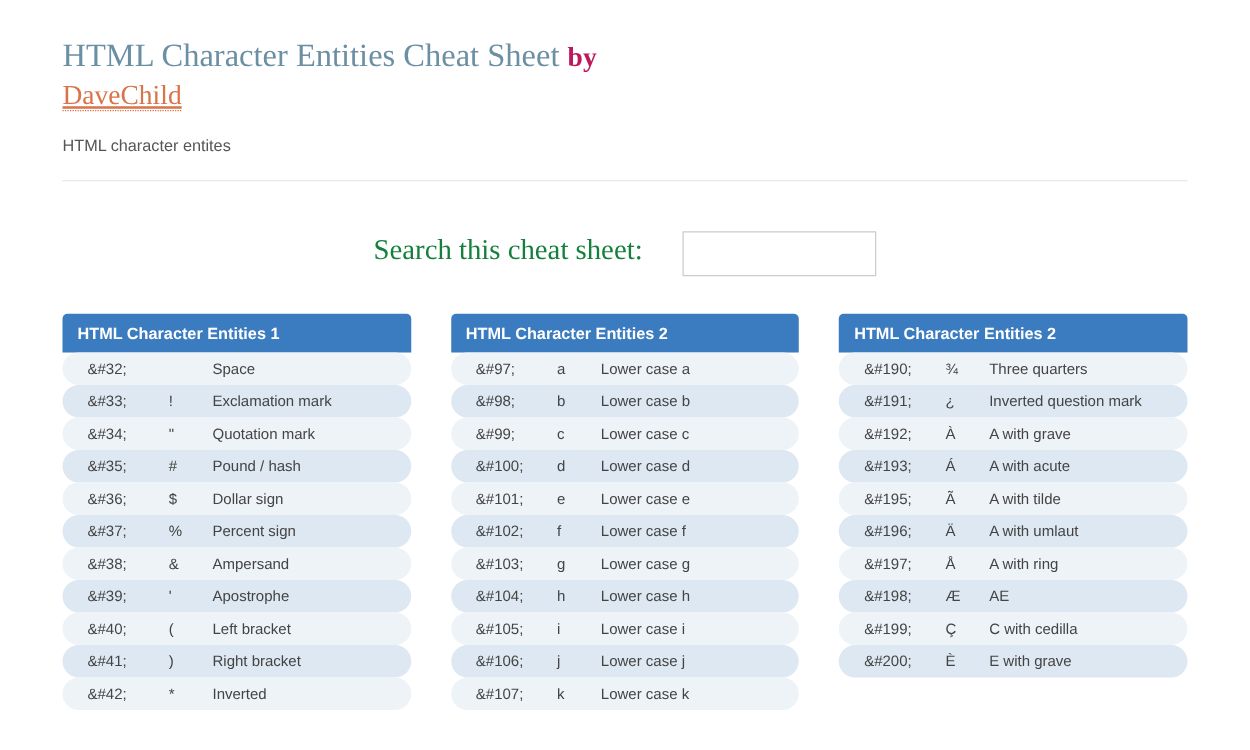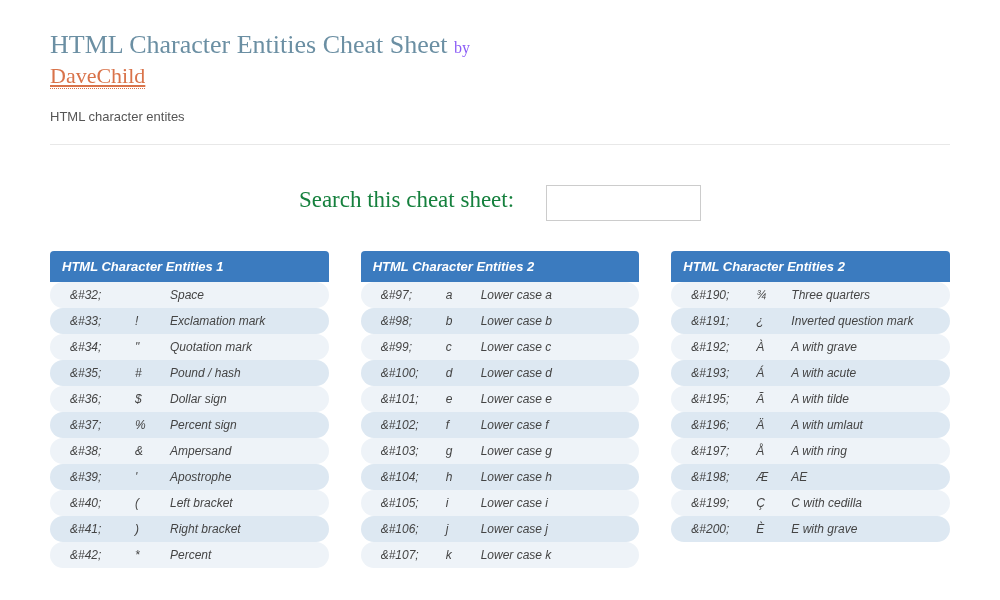--- a/index.html
+++ b/index.html
@@ -1,26 +1,26 @@
 <!DOCTYPE html>
 <html><head>
 <meta charset="utf-8">
 <style>
   * { box-sizing: border-box; margin: 0; padding: 0; }
   body { font-family: Georgia, 'Times New Roman', serif; background: #fff; color: #333; padding: 30px 50px; width: 1000px; }
   .header { border-bottom: 1px solid #e8e8e8; padding-bottom: 20px; margin-bottom: 30px; }
   .title-line { font-size: 26px; font-weight: normal; margin-bottom: 4px; }
   .title-main { color: #6b8fa3; margin-top: 28px; }
-  .title-by { color: #8b5cf6; font-size: 16px; }
+  .title-by { color: #be185d; font-size: 22px; font-weight: bold; }
   .author { color: #d9734a; font-size: 22px; border-bottom: 1px dotted #d9734a; display: inline-block; line-height: 1.1; }
   .subtitle { font-family: 'Lucida Grande', Verdana, sans-serif; font-size: 13px; color: #555; margin-top: 20px; }
   .search-area { text-align: center; margin: 40px 0 30px; }
   .search-label { font-size: 23px; color: #15803d; margin-right: 28px; }
   .search-input { border: 1px solid #ccc; padding: 6px 8px; font-size: 14px; width: 155px; height: 36px; vertical-align: middle; }
-  .columns { display: flex; gap: 32px; font-style: italic; }
+  .columns { display: flex; gap: 32px; }
   .col { flex: 1; }
   .block-header { background: #3b7bbf; color: #fff; padding: 8px 12px; font-family: 'Lucida Grande', Verdana, sans-serif; font-size: 13px; font-weight: bold; border-radius: 4px 4px 0 0; }
   .row { display: flex; padding: 6px 20px; font-family: 'Lucida Grande', Verdana, sans-serif; font-size: 12px; color: #444; border-radius: 13px; }
   .row:nth-child(odd) { background: #eef3f8; }
   .row:nth-child(even) { background: #dde8f2; }
   .cell-code { width: 65px; flex-shrink: 0; }
   .cell-char { width: 35px; flex-shrink: 0; }
   .cell-desc { flex: 1; }
 </style>
 </head>
@@ -90,21 +90,21 @@
           <span class="cell-desc">Left bracket</span>
         </div>
         <div class="row">
           <span class="cell-code">&amp;#41;</span>
           <span class="cell-char">)</span>
           <span class="cell-desc">Right bracket</span>
         </div>
         <div class="row">
           <span class="cell-code">&amp;#42;</span>
           <span class="cell-char">*</span>
-          <span class="cell-desc">Percent</span>
+          <span class="cell-desc">Inverted</span>
         </div>
       </div>
   </div>
   <div class="col">
     <div class="block-header">HTML Character Entities 2</div>
     <div class="rows">
         <div class="row">
           <span class="cell-code">&amp;#97;</span>
           <span class="cell-char">a</span>
           <span class="cell-desc">Lower case a</span>

